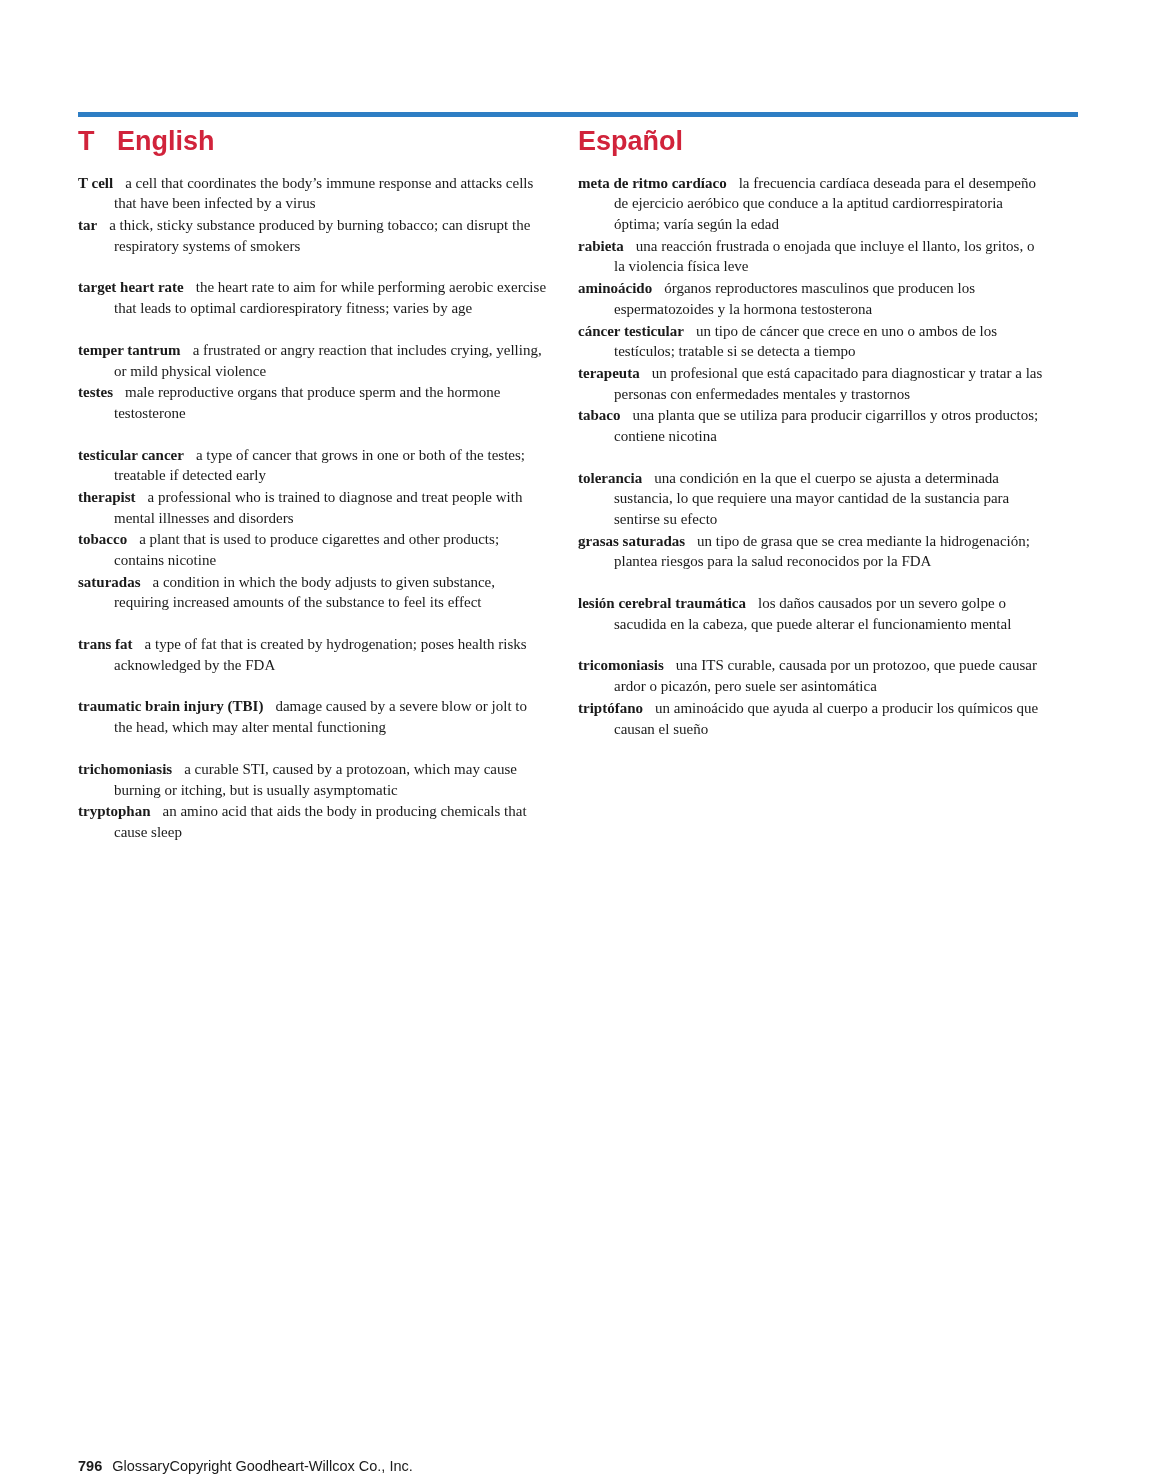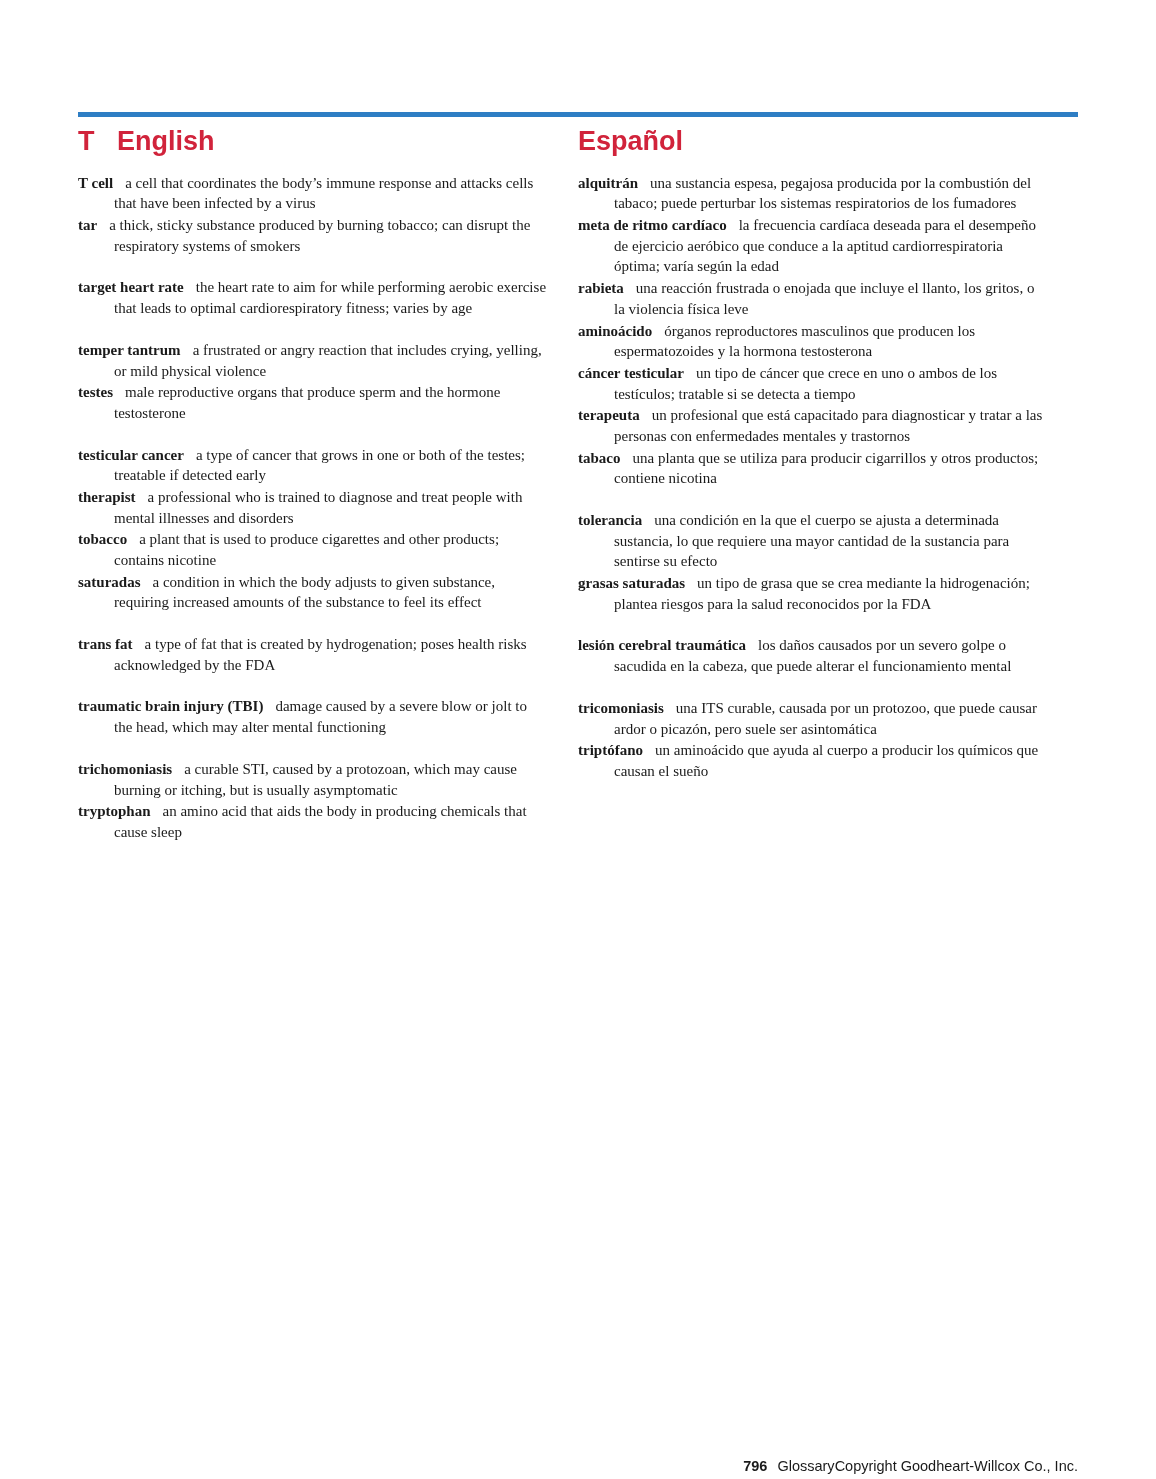--- a/index.html
+++ b/index.html
@@ -68,21 +68,21 @@
     display: inline-block;
     width: 12px;
   }
   .spacer-md { height: 20px; }
   .footer {
     position: absolute;
     left: 78px;
     right: 78px;
     bottom: 50px;
     display: flex;
-    justify-content: flex-end;
+    justify-content: flex-start;
     align-items: baseline;
     font-family: "Liberation Sans", sans-serif;
     font-size: 14.5px;
     color: #1a1a1a;
   }
   .footer .left {
     display: flex;
     gap: 10px;
     align-items: baseline;
   }
@@ -120,21 +120,20 @@
           <p class="entry"><span class="term">traumatic brain injury (TBI)</span><span class="gap"></span><span class="definition">damage caused by a severe blow or jolt to the head, which may alter mental functioning</span></p>
           <div class="spacer-md"></div>
           <p class="entry"><span class="term">trichomoniasis</span><span class="gap"></span><span class="definition">a curable STI, caused by a protozoan, which may cause burning or itching, but is usually asymptomatic</span></p>
           <p class="entry"><span class="term">tryptophan</span><span class="gap"></span><span class="definition">an amino acid that aids the body in producing chemicals that cause sleep</span></p>
         </div>
     </div>
 
     <div class="col">
       <h2 class="col-head">Español</h2>
       <div id="spanish-list">
-          <p class="entry"><span class="term">alquitrán</span><span class="gap"></span><span class="definition">una sustancia espesa, pegajosa producida por la combustión del tabaco; puede perturbar los sistemas respiratorios de los fumadores</span></p>
           <p class="entry"><span class="term">meta de ritmo cardíaco</span><span class="gap"></span><span class="definition">la frecuencia cardíaca deseada para el desempeño de ejercicio aeróbico que conduce a la aptitud cardiorrespiratoria óptima; varía según la edad</span></p>
           <p class="entry"><span class="term">rabieta</span><span class="gap"></span><span class="definition">una reacción frustrada o enojada que incluye el llanto, los gritos, o la violencia física leve</span></p>
           <p class="entry"><span class="term">aminoácido</span><span class="gap"></span><span class="definition">órganos reproductores masculinos que producen los espermatozoides y la hormona testosterona</span></p>
           <p class="entry"><span class="term">cáncer testicular</span><span class="gap"></span><span class="definition">un tipo de cáncer que crece en uno o ambos de los testículos; tratable si se detecta a tiempo</span></p>
           <p class="entry"><span class="term">terapeuta</span><span class="gap"></span><span class="definition">un profesional que está capacitado para diagnosticar y tratar a las personas con enfermedades mentales y trastornos</span></p>
           <p class="entry"><span class="term">tabaco</span><span class="gap"></span><span class="definition">una planta que se utiliza para producir cigarrillos y otros productos; contiene nicotina</span></p>
           <div class="spacer-md"></div>
           <p class="entry"><span class="term">tolerancia</span><span class="gap"></span><span class="definition">una condición en la que el cuerpo se ajusta a determinada sustancia, lo que requiere una mayor cantidad de la sustancia para sentirse su efecto</span></p>
           <p class="entry"><span class="term">grasas saturadas</span><span class="gap"></span><span class="definition">un tipo de grasa que se crea mediante la hidrogenación; plantea riesgos para la salud reconocidos por la FDA</span></p>
           <div class="spacer-md"></div>

